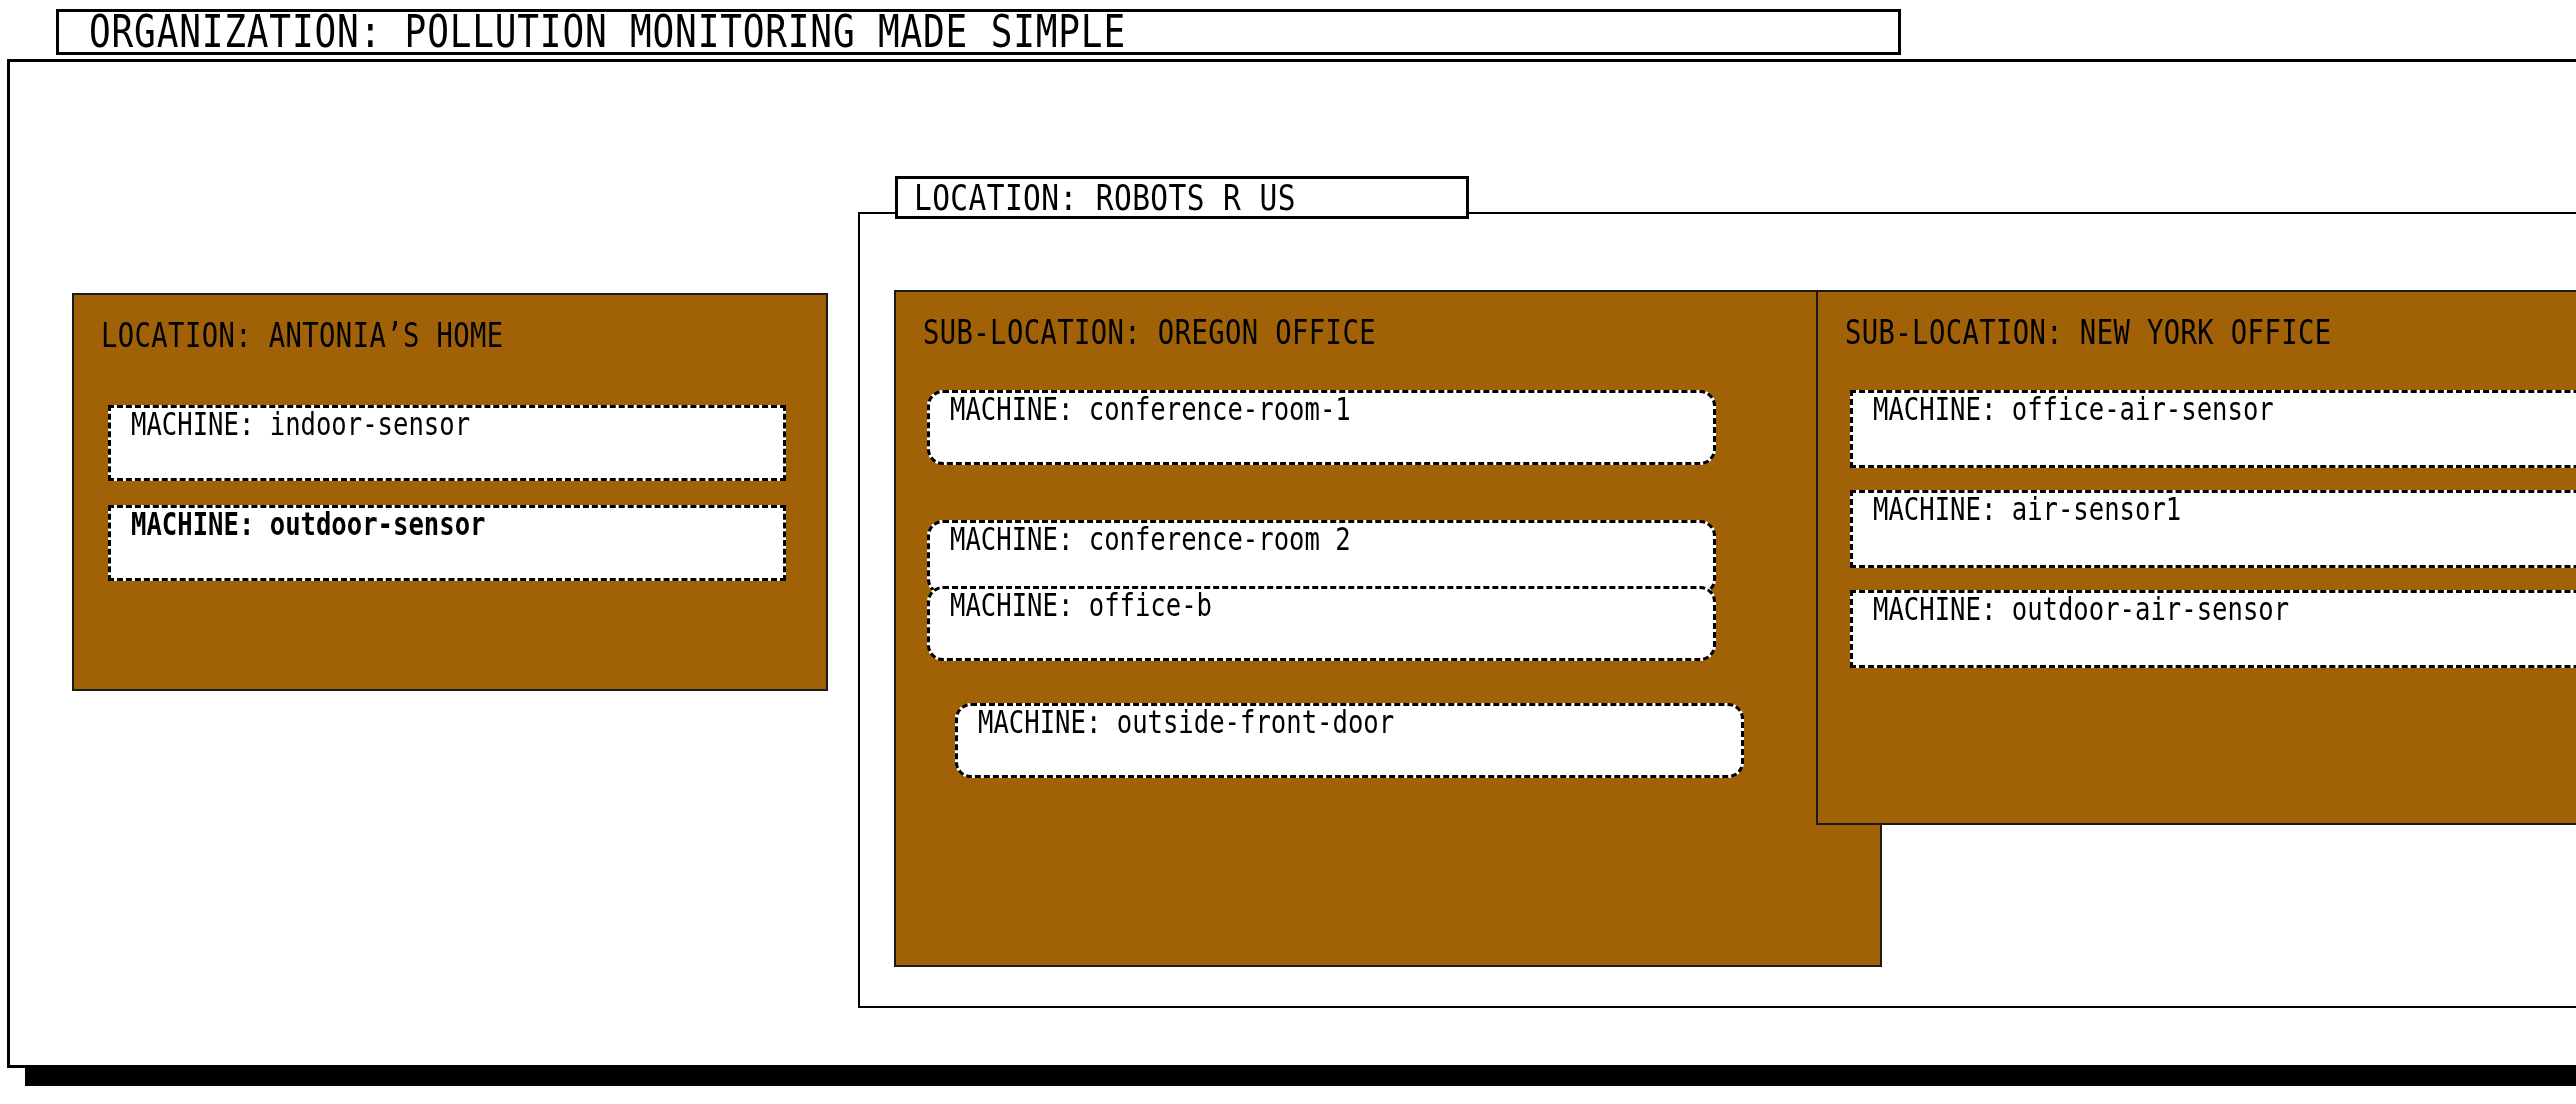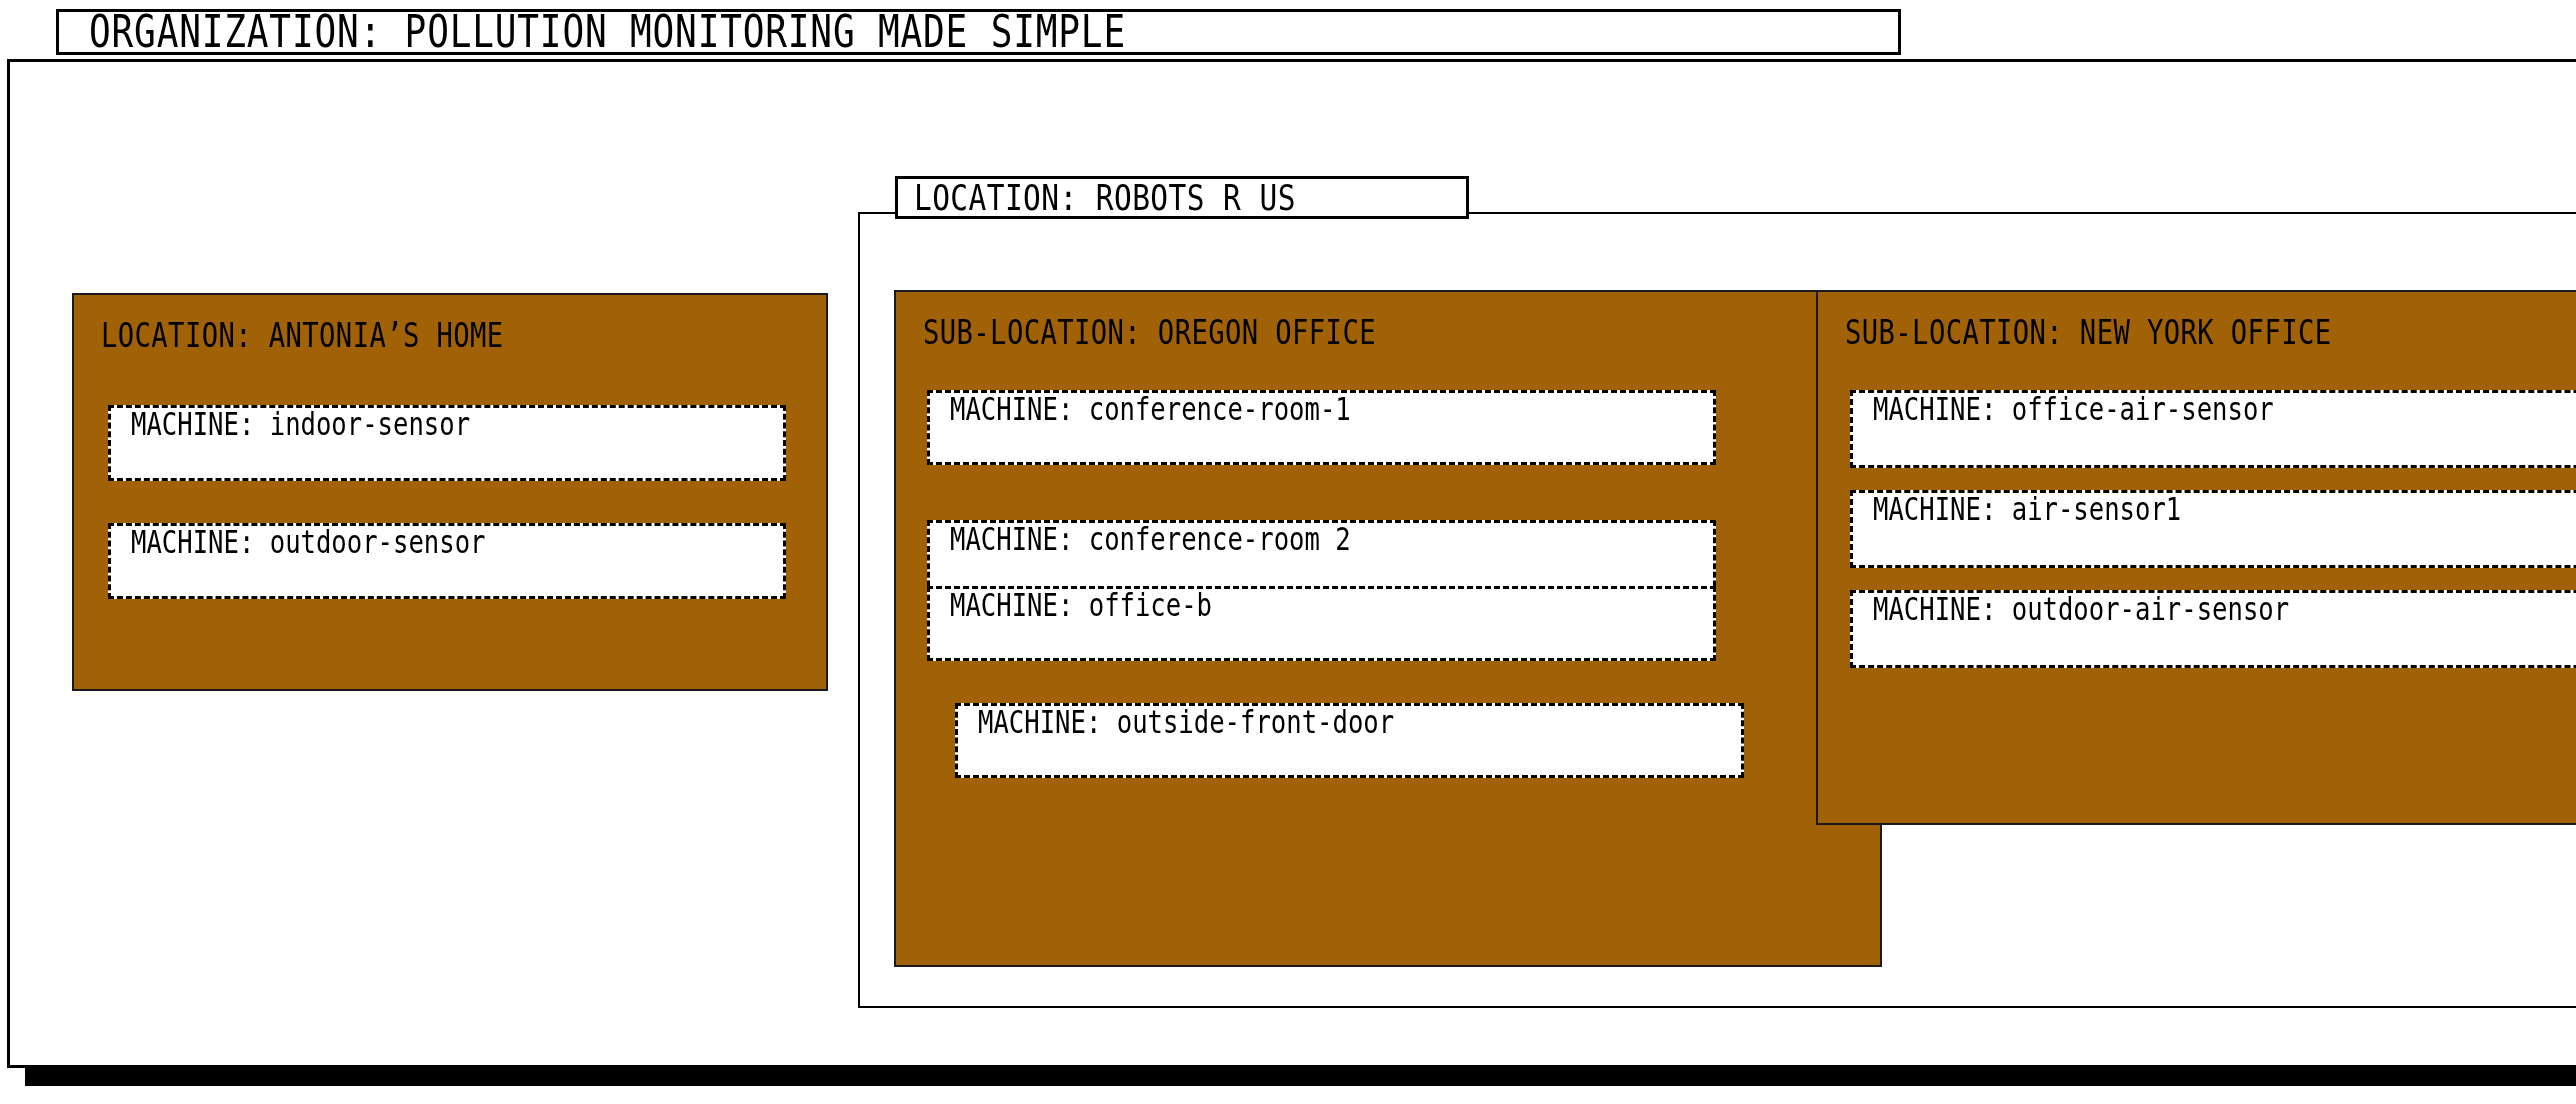--- a/index.html
+++ b/index.html
@@ -148,24 +148,24 @@
     line-height: 1;
     letter-spacing: 0px;
     transform: scaleX(0.80);
     transform-origin: left center;
     white-space: nowrap;
   }
 
   
   #panel-antonia .machine { left: 34px; width: 678px; height: 76px; }
   #m-antonia-0 { top: 110px; }
-  #m-antonia-1 { top: 228px; }
-
-  
-  #panel-oregon .machine { left: 31px; width: 789px; height: 75px; }
+  #m-antonia-1 { top: 210px; font-weight: bold; }
+
+  
+  #panel-oregon .machine { left: 31px; width: 789px; height: 75px; border-radius: 16px; }
   #m-oregon-0 { top: 98px; }
   #m-oregon-1 { top: 196px; margin-top: 32px; }
   #m-oregon-2 { top: 294px; }
   #m-oregon-3 { top: 411px; margin-left: 28px; }
 
   
   #panel-newyork .machine { left: 32px; width: 829px; height: 78px; }
   #m-ny-0 { top: 98px; }
   #m-ny-1 { top: 198px; }
   #m-ny-2 { top: 298px; }

